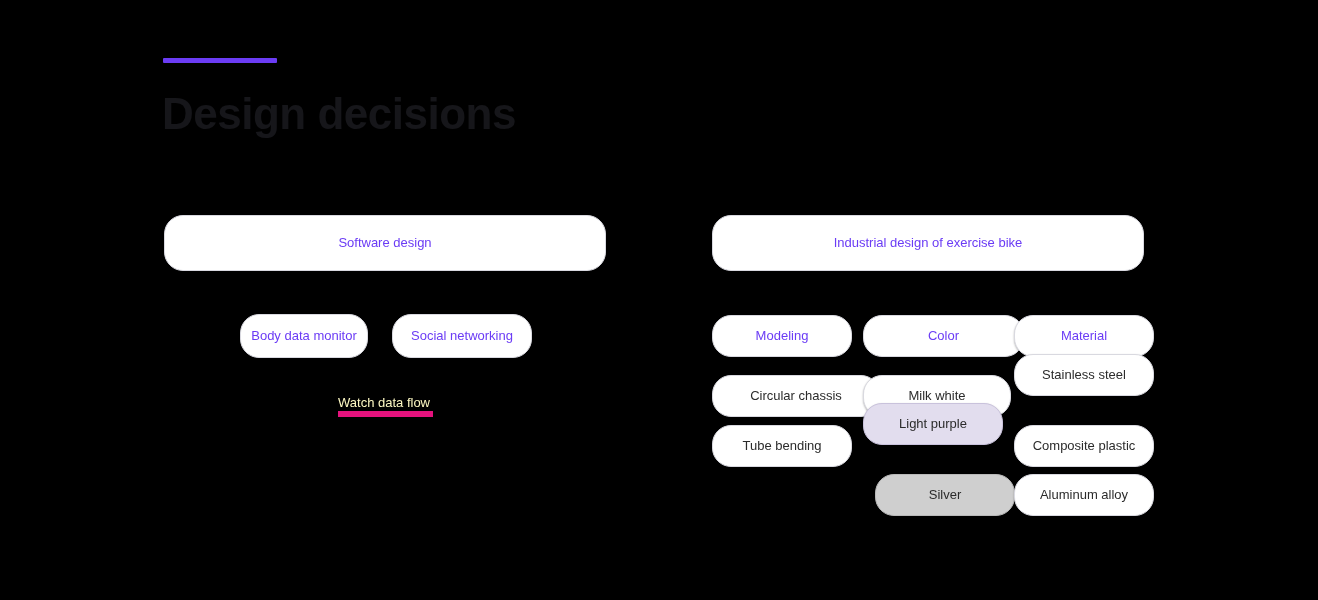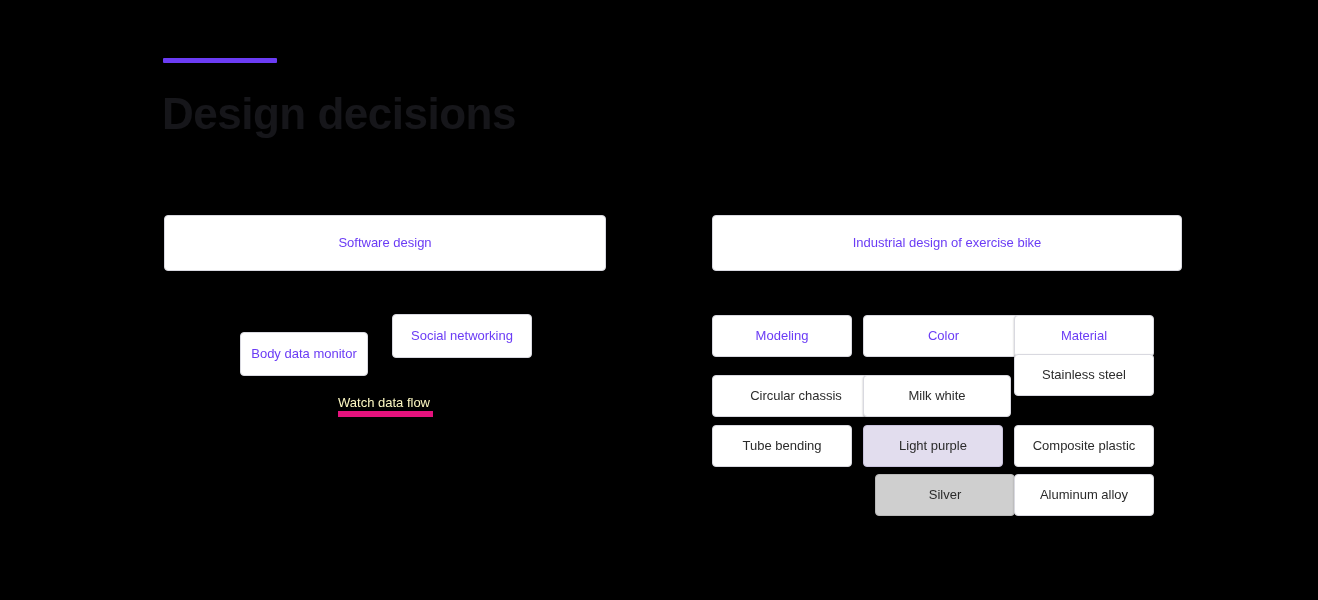--- a/index.html
+++ b/index.html
@@ -47,21 +47,21 @@
     line-height: 1;
     white-space: nowrap;
   }
 
   
   .card {
     position: absolute;
     box-sizing: border-box;
     background: #ffffff;
     border: 1px solid #d9d9e0;
-    border-radius: 4px;
+    border-radius: 19px;
     box-shadow: 0 1px 2px rgba(0,0,0,0.30);
     display: flex;
     align-items: center;
     justify-content: center;
     text-align: center;
     font-size: 13px;
     color: #2b2b2b;
     padding: 0 8px;
     line-height: 1.2;
   }
@@ -110,36 +110,36 @@
 <body>
 
 <div id="canvas">
 
   <div class="accent-bar"></div>
 
   <div class="page-title">Design decisions</div>
 
   <div class="card head accent-text" style="left:164px; top:215px; width:442px;">Software design</div>
 
-  <div class="card sub accent-text" style="left:240px; top:314px; width:128px;margin-top:18px;">Body data monitor</div>
+  <div class="card sub accent-text" style="left:240px; top:314px; width:128px;">Body data monitor</div>
 
   <div class="card sub accent-text" style="left:392px; top:314px; width:140px;">Social networking</div>
 
   <div class="obscured">Watch data flow</div>
   <div class="obscured-underline"></div>
 
-  <div class="card head accent-text" style="left:712px; top:215px; width:470px;">Industrial design of exercise bike</div>
+  <div class="card head accent-text" style="left:712px; top:215px; width:432px;">Industrial design of exercise bike</div>
 
   <div class="card row accent-text" style="left:712px; top:315px; width:140px;">Modeling</div>
   <div class="card row" style="left:712px; top:375px; width:168px;">Circular chassis</div>
   <div class="card row" style="left:712px; top:425px; width:140px;">Tube bending</div>
 
   <div class="card row accent-text" style="left:863px; top:315px; width:161px;">Color</div>
   <div class="card row" style="left:863px; top:375px; width:148px;">Milk white</div>
-  <div class="card row fill-lavender" style="left:863px; top:425px; width:140px;">Light purple</div>
+  <div class="card row fill-lavender" style="left:863px; top:403px; width:140px;">Light purple</div>
   <div class="card row fill-gray" style="left:863px; top:474px; width:140px;margin-left:12px;">Silver</div>
 
   <div class="card row accent-text" style="left:1014px; top:315px; width:140px;">Material</div>
   <div class="card row" style="left:1014px; top:354px; width:140px;">Stainless steel</div>
   <div class="card row" style="left:1014px; top:425px; width:140px;">Composite plastic</div>
   <div class="card row" style="left:1014px; top:474px; width:140px;">Aluminum alloy</div>
 
 </div>
 
 </body></html>

